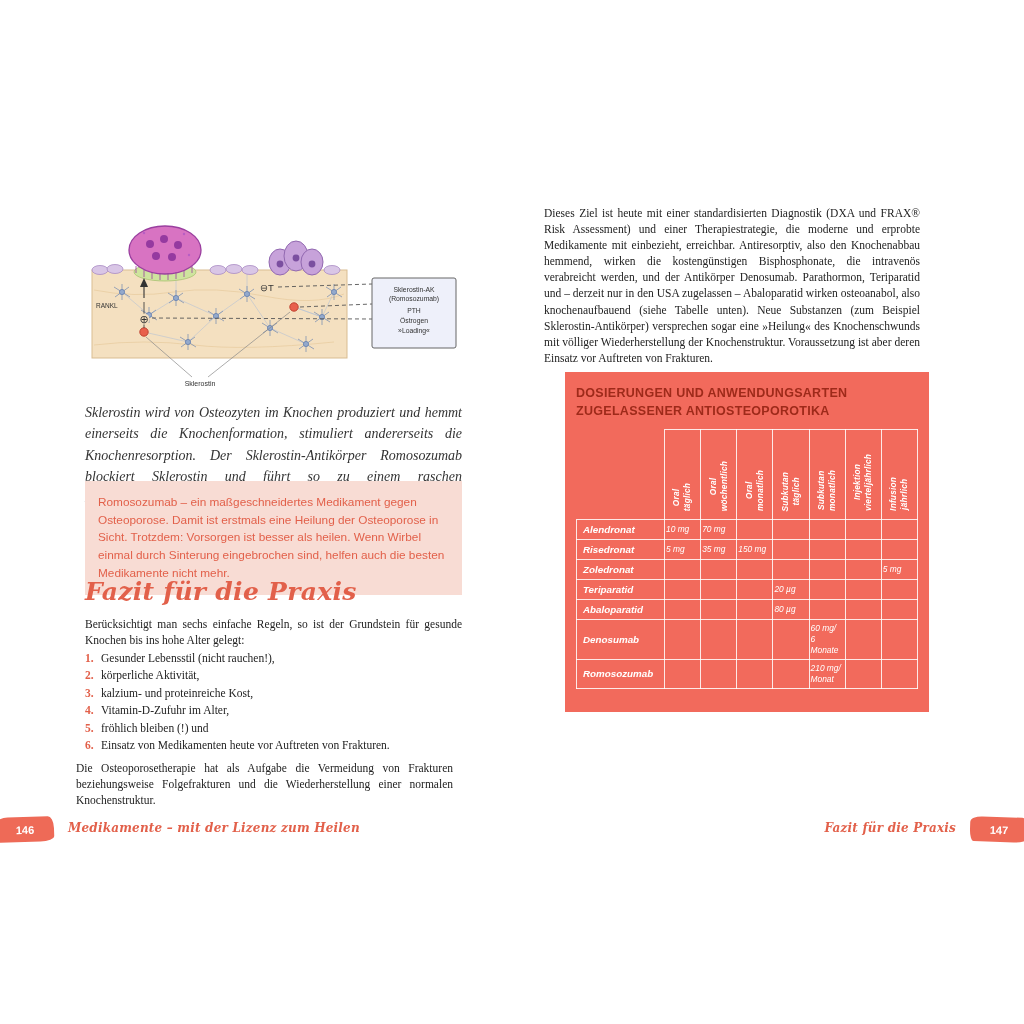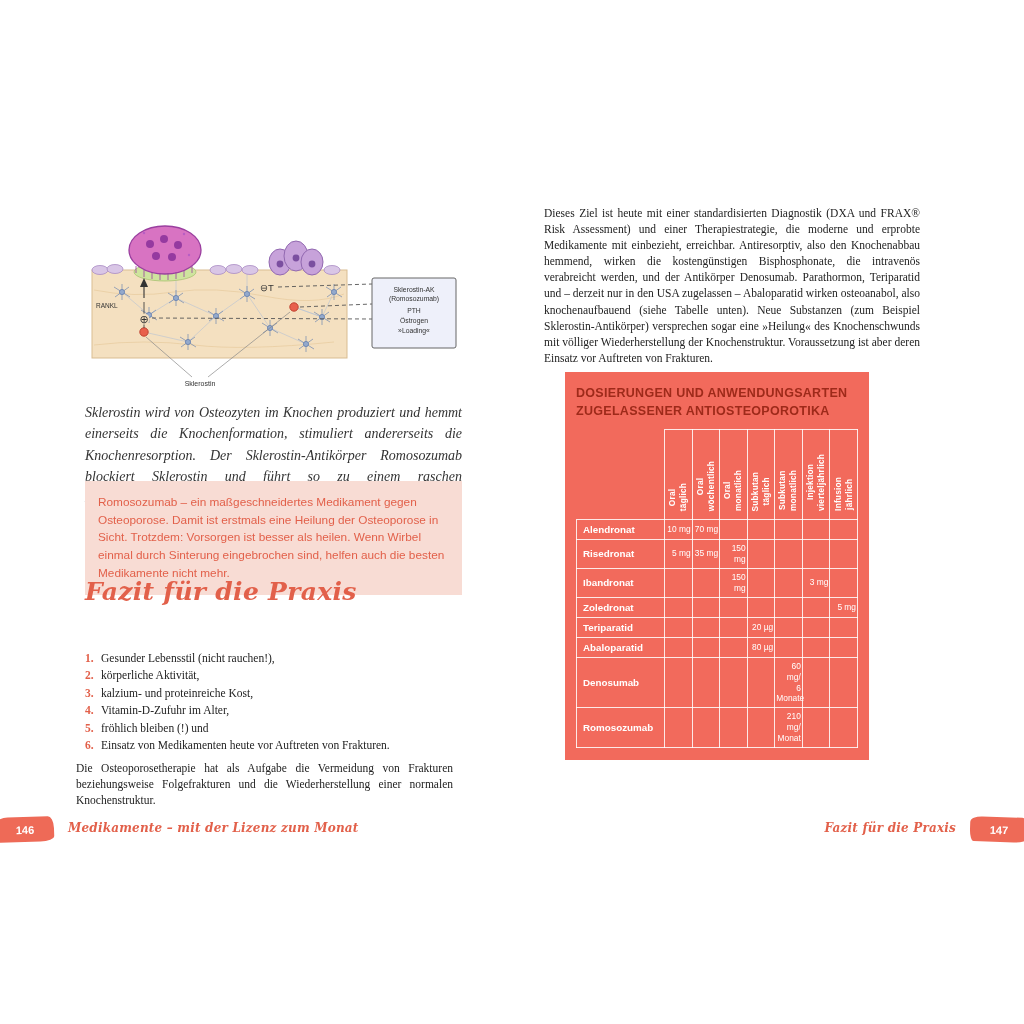--- a/index.html
+++ b/index.html
@@ -29,44 +29,44 @@
   }
   .body-text { font-size:11.5px; line-height:1.4; text-align:justify; color:#222; }
   .intro { position:absolute; left:85px; top:616px; width:377px; }
   .rule-list { position:absolute; left:85px; top:650px; width:377px; list-style:none; }
   .rule-list li { display:flex; font-size:11.5px; line-height:17.4px; }
   .rule-list .num { color:#e2604a; font-weight:bold; width:16px; flex:0 0 16px; }
   .outro { position:absolute; left:76px; top:760px; width:377px; }
   
   .right-par { position:absolute; left:544px; top:205px; width:376px; }
   .dose-table {
-    position:absolute; left:565px; top:372px; width:304px;
-    background:#f26a5c; padding:13px 11px 12px;
+    position:absolute; left:565px; top:372px; width:364px;
+    background:#f26a5c; padding:13px 11px 23px;
   }
   .table-title {
     font-family:"Liberation Sans", sans-serif; font-weight:bold;
     font-size:12.5px; line-height:1.4; color:#9e2a1a; letter-spacing:.3px; margin-bottom:9px;
   }
-  table.dosage { border-collapse:collapse; width:100%; table-layout:fixed; }
+  table.dosage { border-collapse:collapse; width:100%; table-layout:fixed;font-style:italic; }
   .dosage col.c-name { width:88px; }
   .dosage th, .dosage td { border:1px solid rgba(255,255,255,.85); }
   .dosage thead th { height:90px; vertical-align:bottom; text-align:center; padding:4px 0; }
   .dosage th.corner { border-top:none; border-left:none; }
   .vert {
     writing-mode:vertical-rl; transform:rotate(180deg); display:inline-block;
     white-space:pre-line; font-family:"Liberation Sans", sans-serif;
     font-size:8.3px; font-weight:bold; color:#fff; line-height:1.35; letter-spacing:.2px;
   }
   .drug-name {
     font-family:"Liberation Sans", sans-serif; font-weight:bold; color:#fff;
     font-size:9.8px; padding:4px 6px; text-align:left;
   }
   .dose-cell {
     font-family:"Liberation Sans", sans-serif; color:#fff;
-    font-size:8.4px; text-align:right; padding:3px 1px; white-space:pre-line; line-height:1.3;
+    font-size:8.4px; text-align:left; padding:3px 1px; white-space:pre-line; line-height:1.3;
   }
   
   .badge {
     position:absolute; top:817px; width:58px; height:25px; background:#ee6a57;
     color:#fff; font-family:"Liberation Sans", sans-serif; font-weight:bold; font-size:11px;
     display:flex; align-items:center; justify-content:center;
     border-radius:12px 6px 14px 4px / 6px 12px 5px 12px;
   }
   .badge-left  { left:-4px;  transform:rotate(-2deg); }
   .badge-right { right:-4px; transform:rotate(2deg); }
@@ -206,20 +206,21 @@
   </div>
 
   <p class="fig-caption">Sklerostin wird von Osteozyten im Knochen produziert und hemmt einerseits die Knochenformation, stimuliert andererseits die Knochenresorption. Der Sklerostin-Antikörper Romosozumab blockiert Sklerostin und führt so zu einem raschen Knochenwachstum innerhalb von wenigen Monaten. Östrogen und Belastung des Knochens (»loading«) haben gleich gerichtete Wirkungen wie Romosozumab. Daher kommt der Gymnastik eine so hohe Bedeutung bei der Therapie zu.</p>
 
   <div class="callout">
     <p>Romosozumab – ein maßgeschneidertes Medikament gegen Osteoporose. Damit ist erstmals eine Heilung der Osteoporose in Sicht. Trotzdem: Vorsorgen ist besser als heilen. Wenn Wirbel einmal durch Sinterung eingebrochen sind, helfen auch die besten Medikamente nicht mehr.</p>
   </div>
 
   <h2 class="script-heading">Fazit für die Praxis</h2>
 
+  <p class="body-text intro">Berücksichtigt man sechs einfache Regeln, so ist der Grundstein für gesunde Knochen bis ins hohe Alter gelegt:</p>
 
   <ol class="rule-list">
     <li>
         <span class="num">1.</span>
         <span>Gesunder Lebensstil (nicht rauchen!),</span>
       </li>
     <li>
         <span class="num">2.</span>
         <span>körperliche Aktivität,</span>
       </li>
@@ -292,30 +293,20 @@
             <td class="drug-name">Risedronat</td>
             <td class="dose-cell">5 mg</td>
             <td class="dose-cell">35 mg</td>
             <td class="dose-cell">150 mg</td>
             <td class="dose-cell"></td>
             <td class="dose-cell"></td>
             <td class="dose-cell"></td>
             <td class="dose-cell"></td>
           </tr>
           <tr>
-            <td class="drug-name">Ibandronat</td>
-            <td class="dose-cell"></td>
-            <td class="dose-cell"></td>
-            <td class="dose-cell">150 mg</td>
-            <td class="dose-cell"></td>
-            <td class="dose-cell"></td>
-            <td class="dose-cell">3 mg</td>
-            <td class="dose-cell"></td>
-          </tr>
-          <tr>
             <td class="drug-name">Zoledronat</td>
             <td class="dose-cell"></td>
             <td class="dose-cell"></td>
             <td class="dose-cell"></td>
             <td class="dose-cell"></td>
             <td class="dose-cell"></td>
             <td class="dose-cell"></td>
             <td class="dose-cell">5 mg</td>
           </tr>
           <tr>
@@ -358,17 +349,17 @@
             <td class="dose-cell">210 mg/
 Monat</td>
             <td class="dose-cell"></td>
             <td class="dose-cell"></td>
           </tr>
         </tbody>
     </table>
   </div>
 
   <div class="badge badge-left">146</div>
-  <div class="footer-script footer-left">Medikamente – mit der Lizenz zum Monat</div>
+  <div class="footer-script footer-left">Medikamente – mit der Lizenz zum Heilen</div>
   <div class="footer-script footer-right">Fazit für die Praxis</div>
   <div class="badge badge-right">147</div>
 
 </div>
 
 </body></html>

